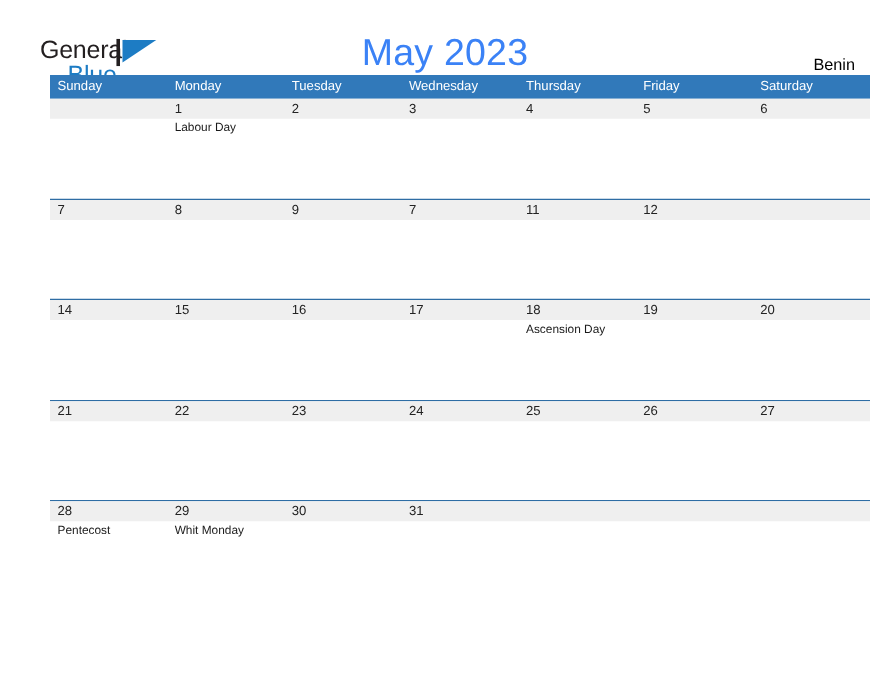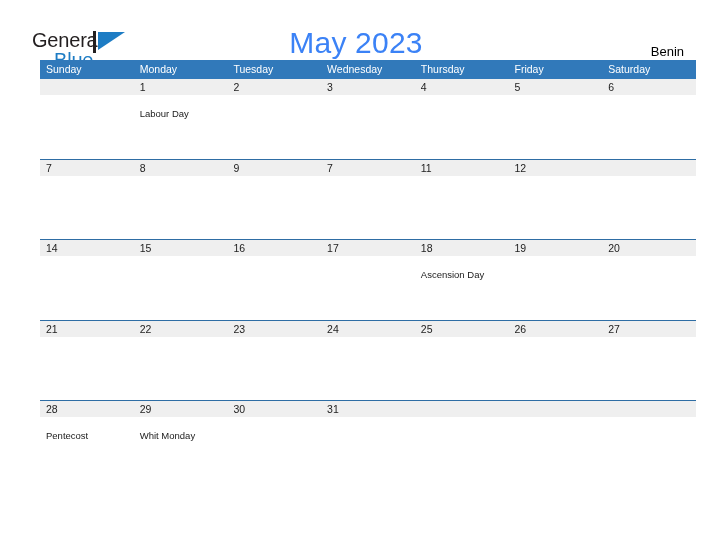--- a/index.html
+++ b/index.html
@@ -144,21 +144,21 @@
     line-height: 16px;
     padding-left: 6px;
     font-size: 10.5px;
     color: #222222;
     font-family: "Liberation Sans", sans-serif;
   }
   .events {
     position: relative;
     z-index: 2;
     padding-left: 6px;
-    padding-top: 13px;
+    padding-top: 2px;
   }
   .event {
     font-size: 9.5px;
     line-height: 12px;
     color: #1a1a1a;
     font-family: "Liberation Sans", sans-serif;
     white-space: nowrap;
   }
 </style>
 </head>

